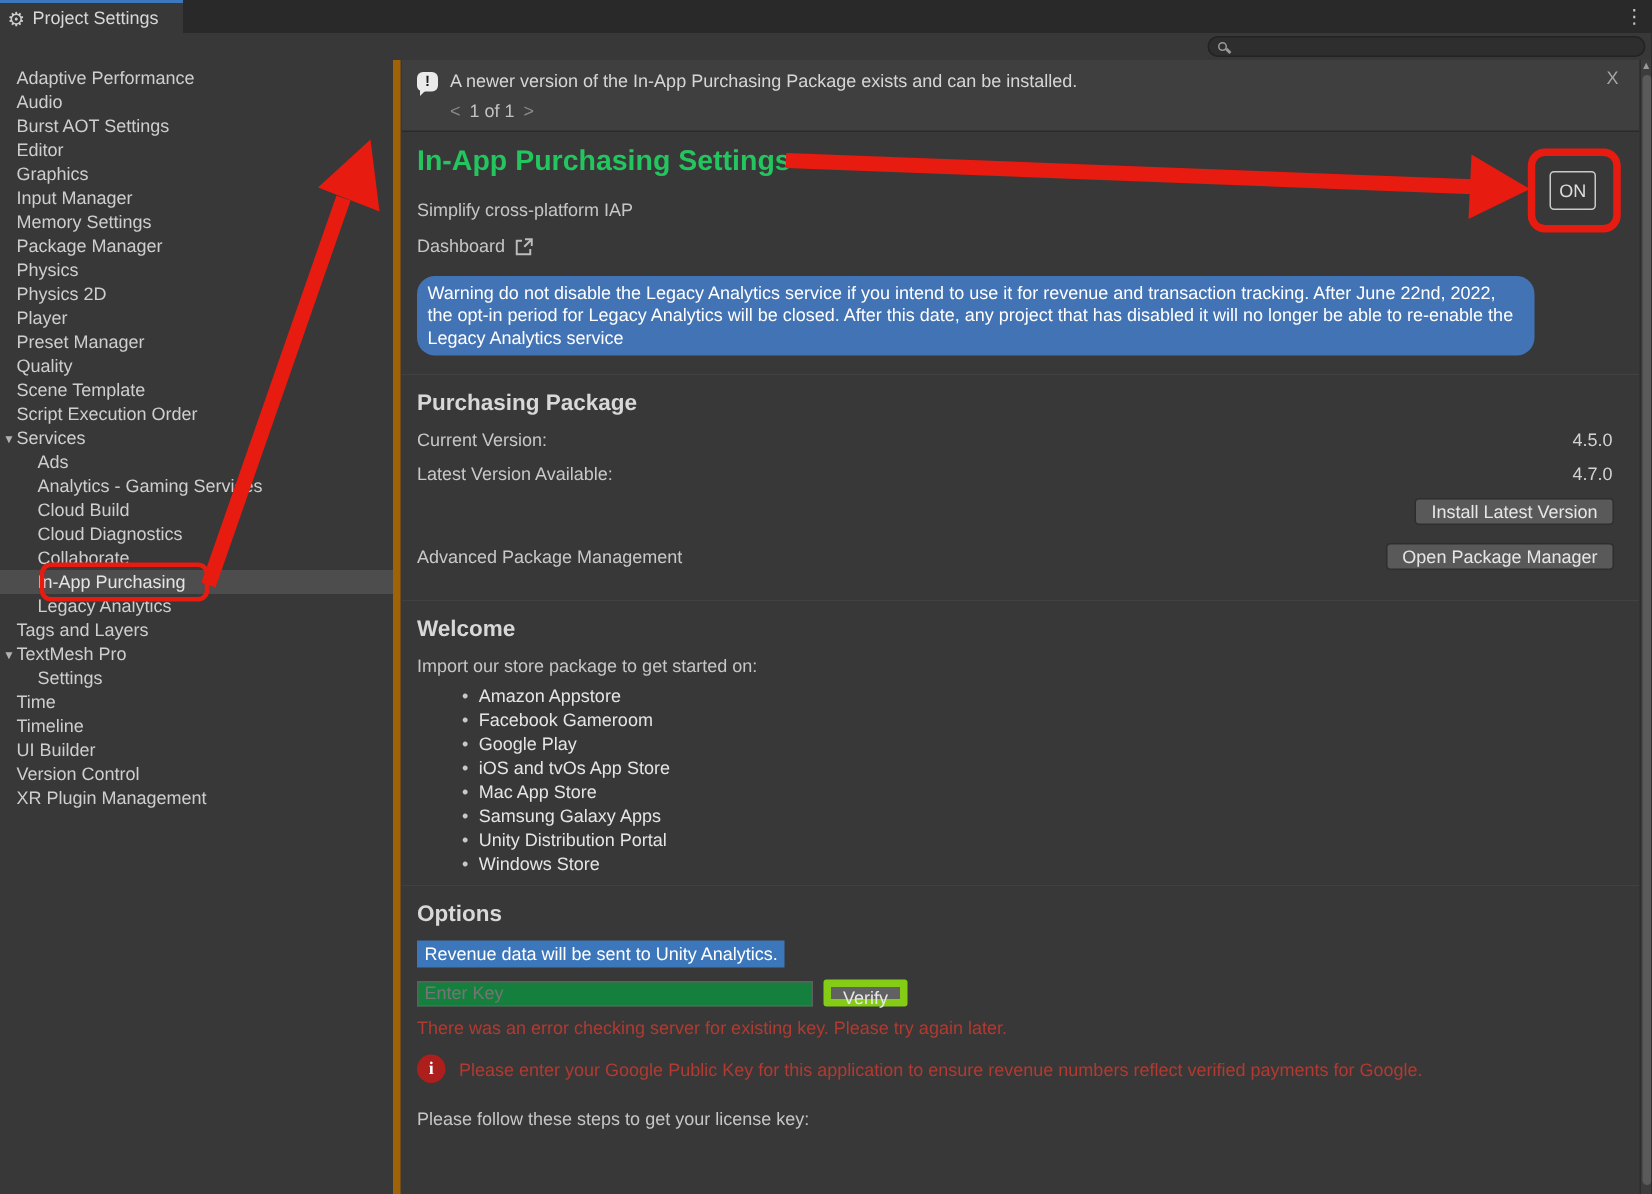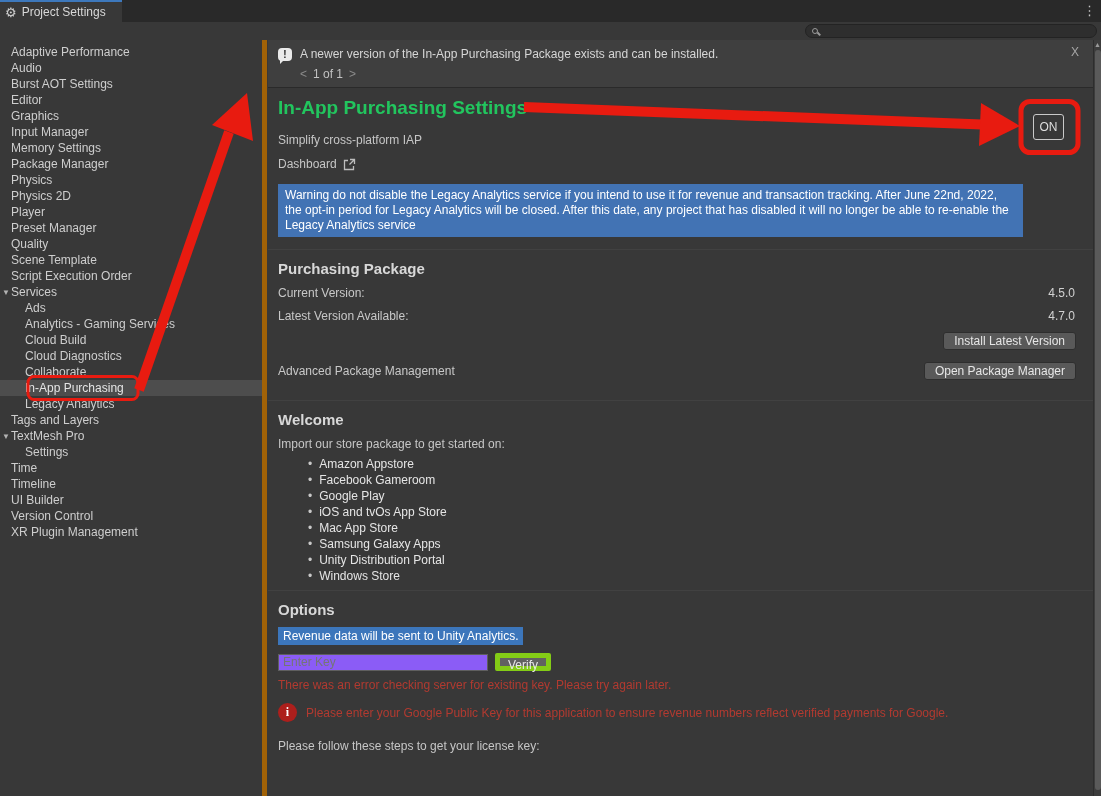--- a/index.html
+++ b/index.html
@@ -54,21 +54,21 @@
   .dash-row { margin-top:10px; display:flex; align-items:center; gap:6px; color:#c6c6c6;text-align:center; }
   .ext-icon { width:13px; height:13px; display:inline-block; }
   .ext-icon path { stroke:#bdbdbd; stroke-width:1.3; fill:none; }
   .on-button {
     position:absolute; left:765px; top:74px; width:31px; height:26px;
     border:1px solid #c9c9c9; border-radius:3px; background:transparent;
     color:#dedede; font-size:12px; display:flex; align-items:center; justify-content:center; cursor:pointer;
   }
   .warning-box {
     margin:13px 70px 0 10px; background:#4273b4; color:#fff; padding:4px 7px;
-    line-height:15px; border-radius:0;
+    line-height:15px; border-radius:12px;
   }
   .divider { margin-top:12px; height:1px; background:#2b2b2b; border-bottom:1px solid #414141; }
   .divider.d2 { margin-top:20px; }
   .divider.d3 { margin-top:5px; }
   .section { padding:10px 10px 0; }
   .h2 { font-size:15px; font-weight:bold; color:#d8d8d8; }
   .kv-row { display:flex; justify-content:space-between; margin-top:9px; padding-right:8px; }
   .kv-row .val { color:#d2d2d2; }
   .btn-row { display:flex; justify-content:flex-end; margin-top:9px; padding-right:7px; }
   .btn-row.split { justify-content:space-between; align-items:center; margin-top:12px; padding-right:7px; }
@@ -78,21 +78,21 @@
   }
   
   .intro { margin-top:9px; color:#c6c6c6; }
   .store-list { list-style:none; margin-top:6px; }
   .store-list li { height:16px; padding-left:30px; color:#e5e5e5; }
   .store-list li::before { content:'•'; margin-right:7px; color:#c9c9c9; }
   
   .blue-note { display:inline-block; margin-top:9px; background:#3c76bb; color:#fff; padding:2px 5px; }
   .key-row { margin-top:8px; display:flex; gap:7px; align-items:center; }
   .key-input {
-    width:210px; height:17px; background:#8b5cf6; border:1px solid #5f5f5f;
+    width:264px; height:17px; background:#15803d; border:1px solid #5f5f5f;
     color:#e2e2e2; font-size:12px; padding:0 4px; font-family:inherit; outline:none;
   }
   .verify-btn { background:#616161; border:5px solid #84cc16; border-radius:2px; color:#e8e8e8;
     font-size:12px; height:18px; padding:0 8px; cursor:pointer; font-family:inherit; }
   .error-text { margin-top:7px; color:#b23a30; }
   .gkey-row { margin-top:11px; display:flex; align-items:center; gap:9px; }
   .info-icon { width:19px; height:19px; border-radius:50%; background:#ad1f1c; color:#fff;
     font-weight:bold; font-size:12px; text-align:center; line-height:19px; flex:0 0 19px; font-family:"Liberation Serif", serif; }
   .gkey-text { color:#b23a30; }
   .steps-intro { margin-top:17px; color:#c6c6c6; }

